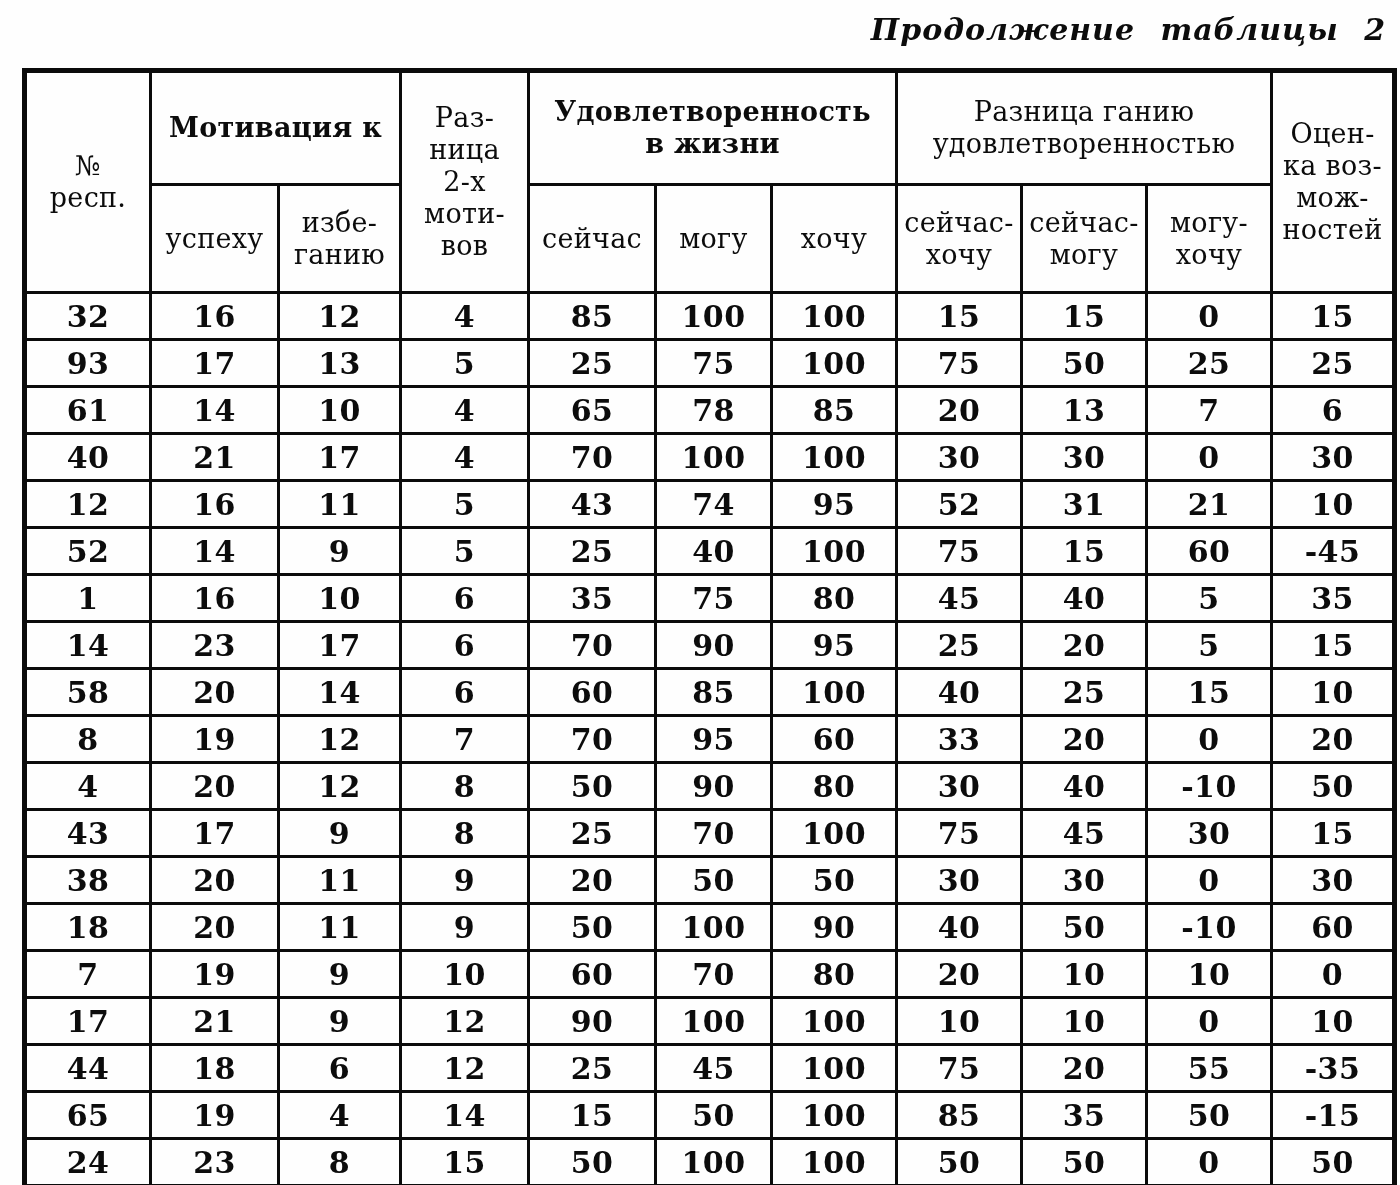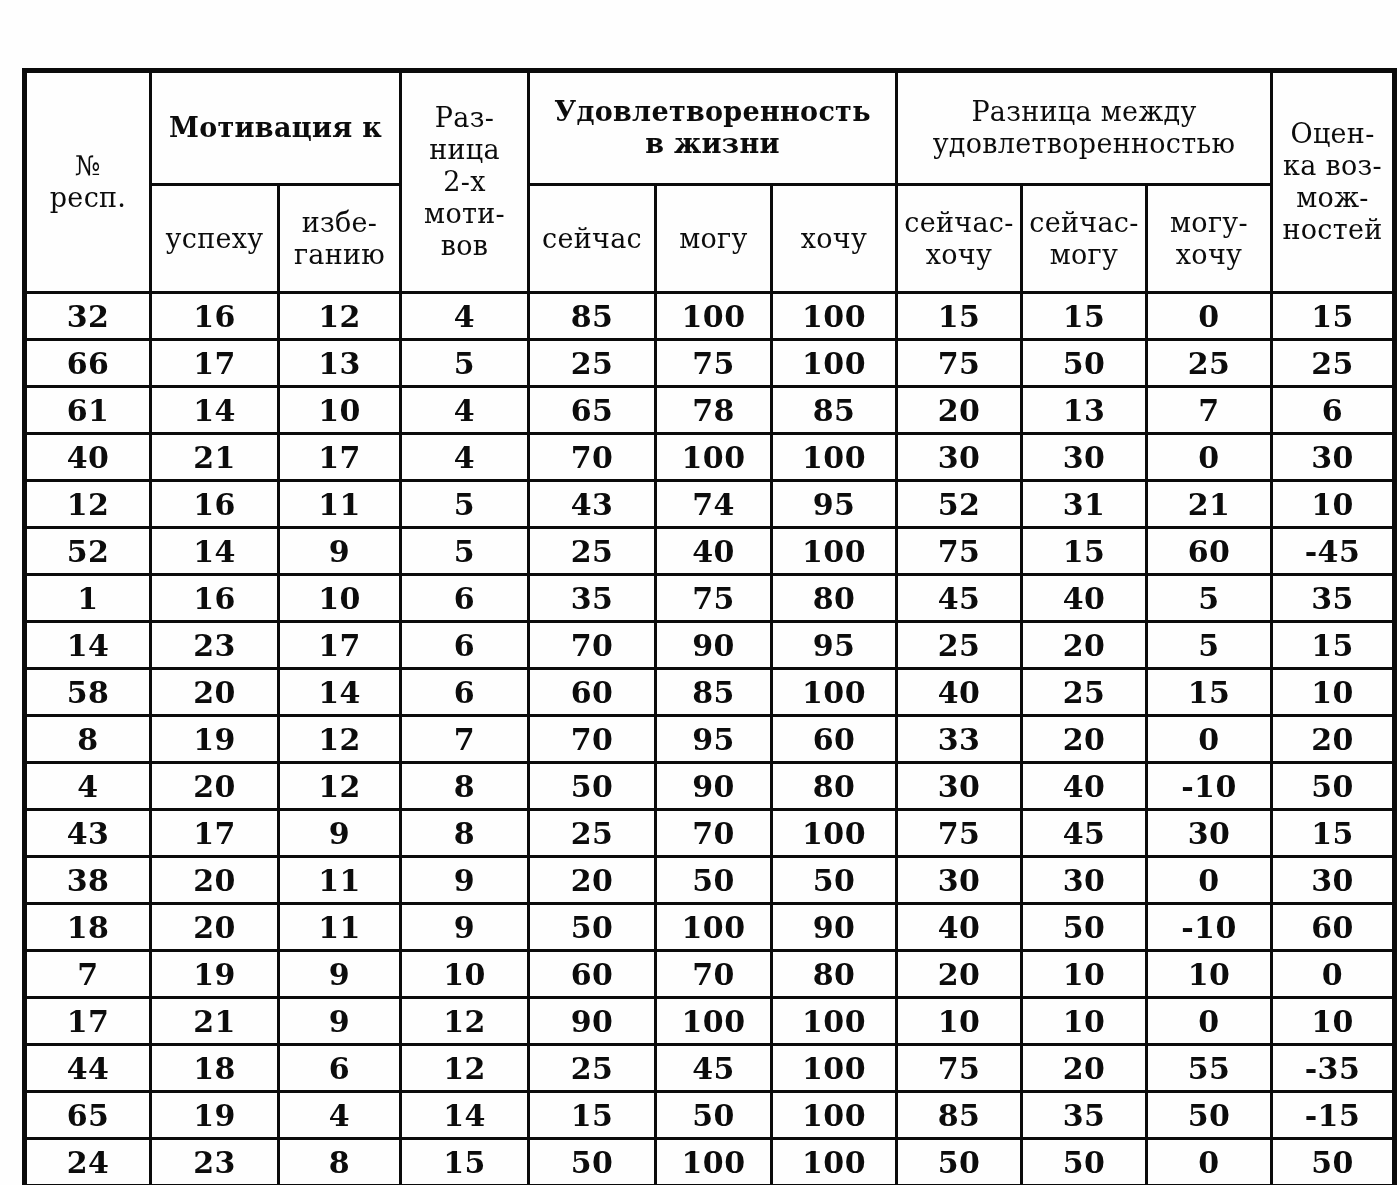--- a/index.html
+++ b/index.html
@@ -60,20 +60,21 @@
     font-weight: bold;
     height: 44px;
     letter-spacing: 0.5px;
   }
 </style>
 </head>
 <body>
 
 <div class="page">
 
+  <div class="doc-title">Продолжение таблицы 2</div>
 
   <table class="data-table">
     <colgroup>
       <col style="width:126px">
       <col style="width:128px">
       <col style="width:122px">
       <col style="width:128px">
       <col style="width:127px">
       <col style="width:116px">
       <col style="width:125px">
@@ -87,21 +88,21 @@
         <th rowspan="2" class="hc">№
 респ.</th>
         <th colspan="2" class="hc bold">Мотивация к</th>
         <th rowspan="2" class="hc">Раз-
 ница
 2-х
 моти-
 вов</th>
         <th colspan="3" class="hc bold">Удовлетворенность
 в жизни</th>
-        <th colspan="3" class="hc">Разница между
+        <th colspan="3" class="hc">Разница ганию
 удовлетворенностью</th>
         <th rowspan="2" class="hc">Оцен-
 ка воз-
 мож-
 ностей</th>
       </tr>
       <tr class="sub-row">
         <th class="hc">успеху</th>
         <th class="hc">избе-
 ганию</th>
@@ -124,21 +125,21 @@
           <td>4</td>
           <td>85</td>
           <td>100</td>
           <td>100</td>
           <td>15</td>
           <td>15</td>
           <td>0</td>
           <td>15</td>
         </tr>
         <tr>
-          <td>66</td>
+          <td>93</td>
           <td>17</td>
           <td>13</td>
           <td>5</td>
           <td>25</td>
           <td>75</td>
           <td>100</td>
           <td>75</td>
           <td>50</td>
           <td>25</td>
           <td>25</td>

